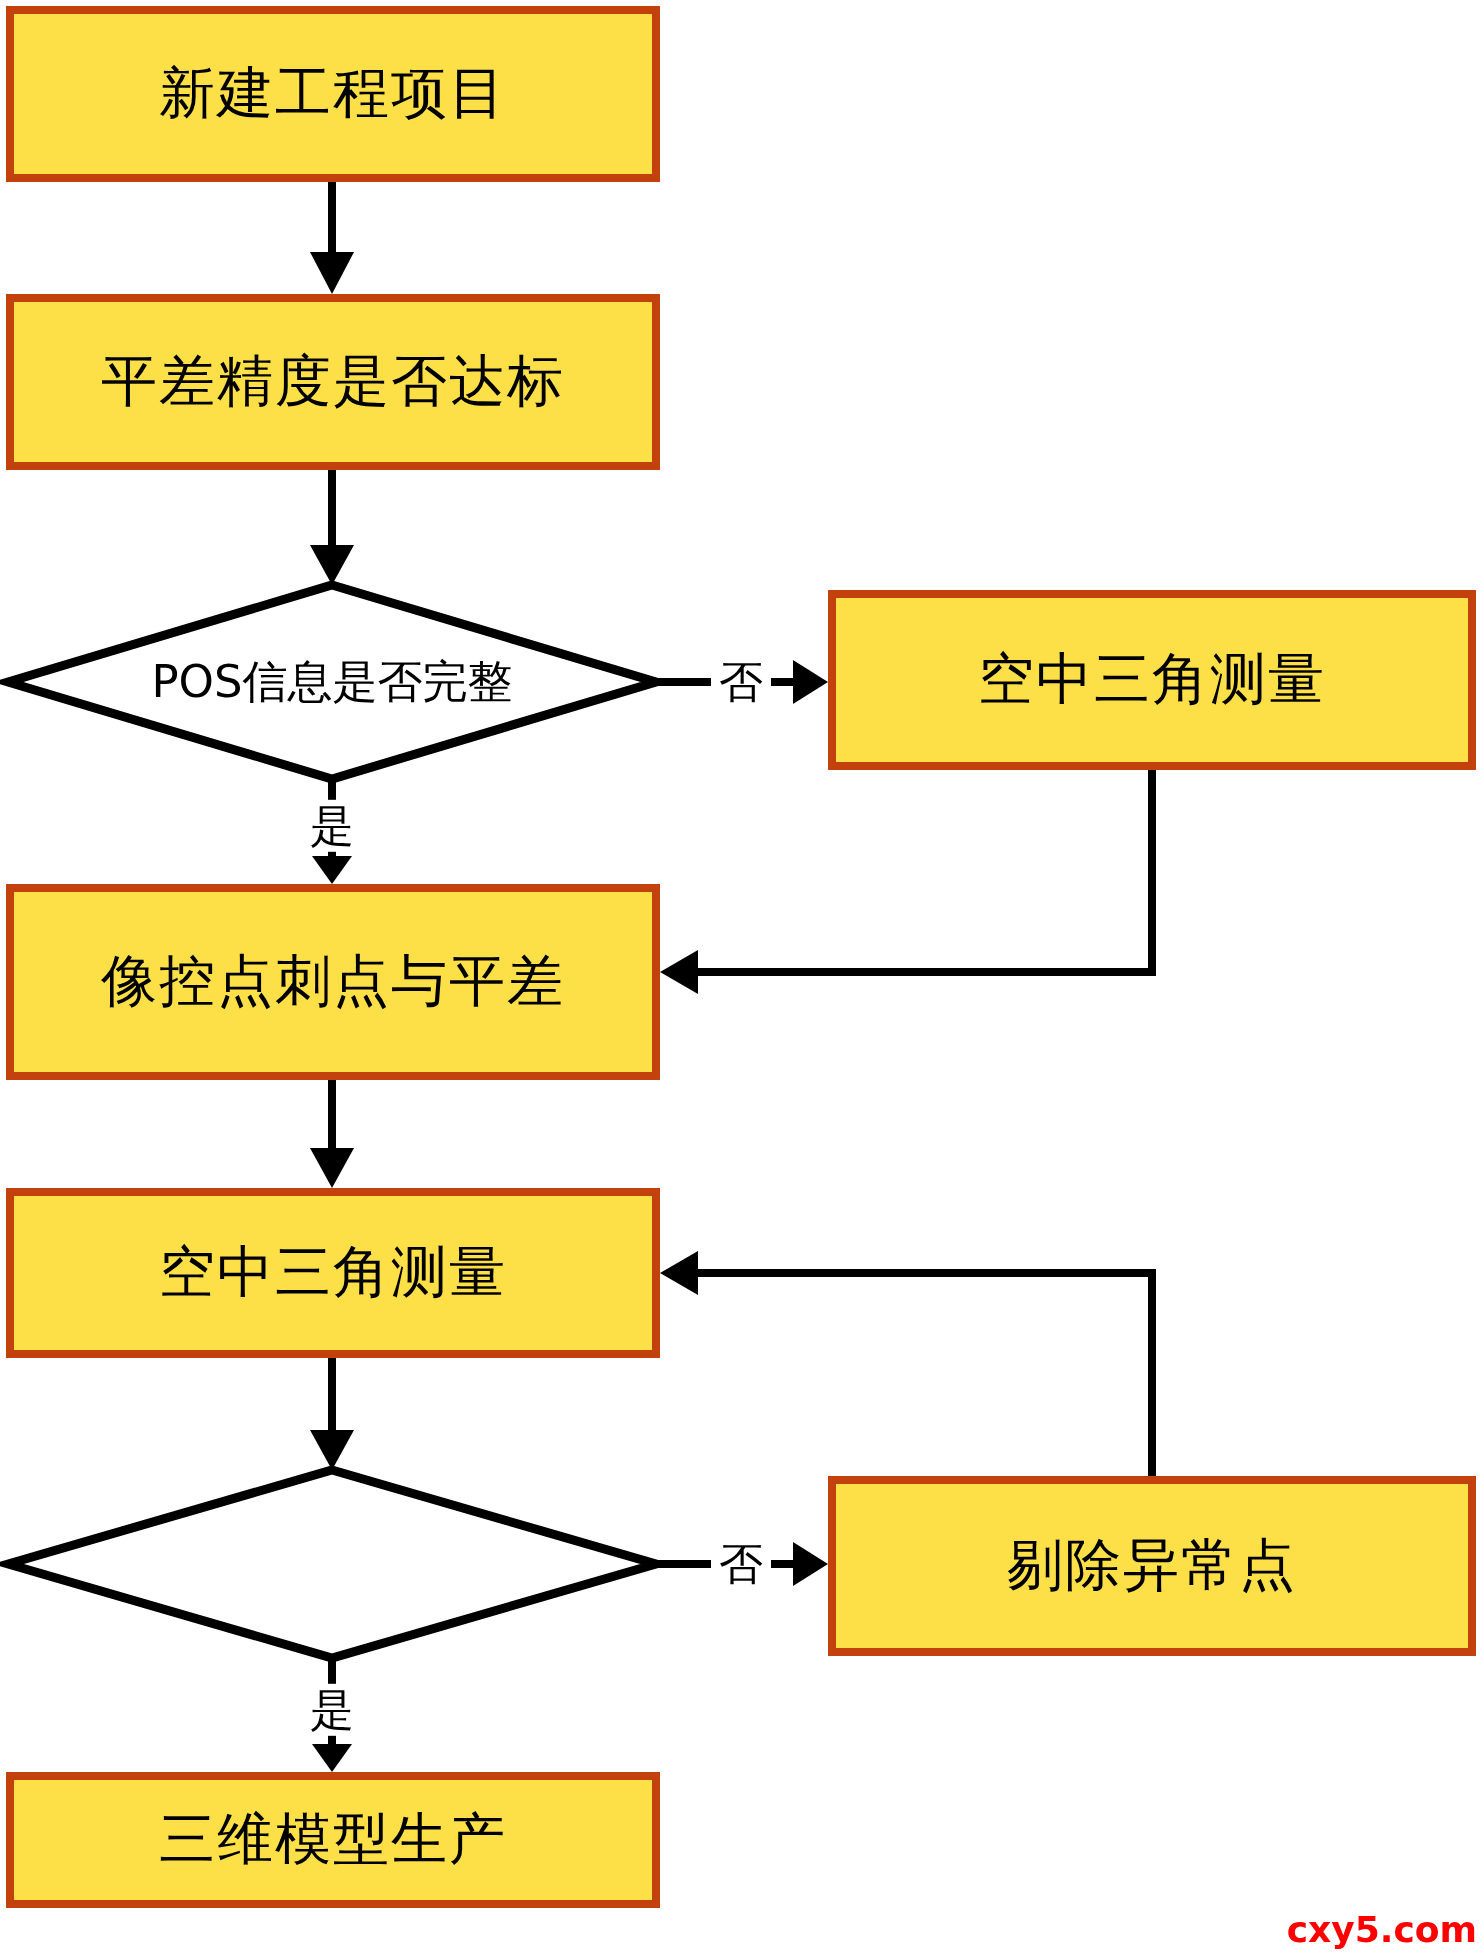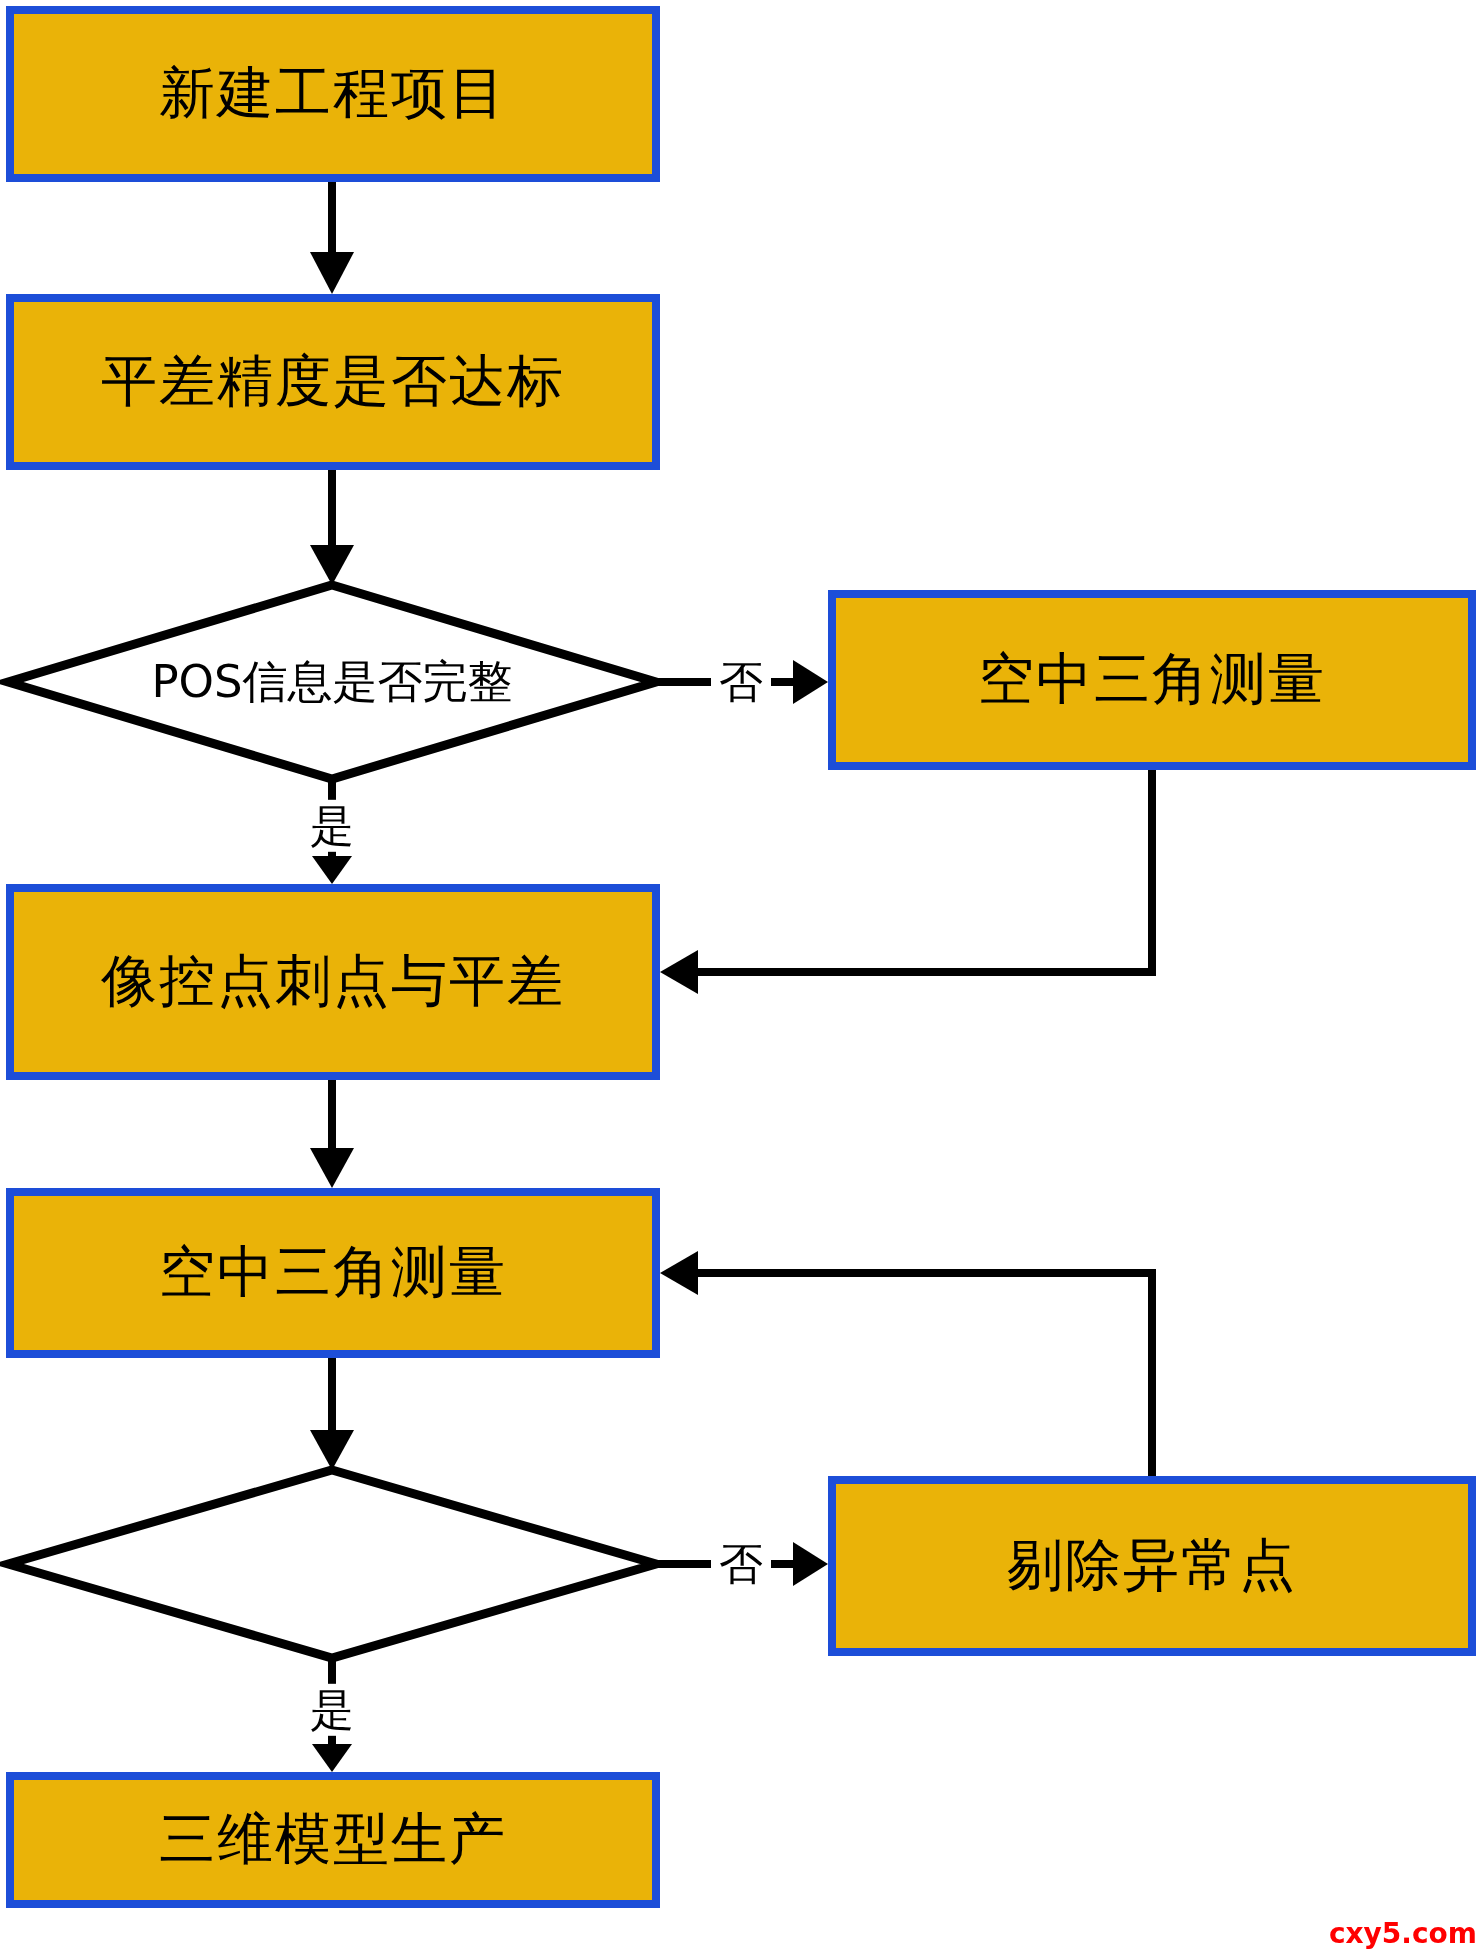--- a/index.html
+++ b/index.html
@@ -18,22 +18,22 @@
   #connector-layer {
     position: absolute;
     left: 0;
     top: 0;
     width: 1483px;
     height: 1954px;
   }
   .box {
     position: absolute;
     box-sizing: border-box;
-    border: 8px solid #1d4ed8;
-    background: #eab308;
+    border: 8px solid #c2410c;
+    background: #fde047;
     display: flex;
     align-items: center;
     justify-content: center;
   }
   .box .label {
     font-size: 56px;
     color: #000000;
     letter-spacing: 2px;
     white-space: nowrap;
     font-family: "DejaVu Serif", "Liberation Serif", serif;
@@ -55,21 +55,21 @@
     color: #000000;
     background: #ffffff;
     padding: 2px 8px;
     white-space: nowrap;
     font-family: "DejaVu Sans", "Liberation Sans", sans-serif;
   }
   #watermark {
     position: absolute;
     right: 6px;
     bottom: 4px;
-    font-size: 28px;
+    font-size: 36px;
     font-weight: 700;
     color: #ff0000;
     font-family: "DejaVu Sans", "Liberation Sans", sans-serif;
   }
   
   #box-create      { left: 6px;   top: 6px;    width: 654px; height: 176px; }
   #box-import      { left: 6px;   top: 294px;  width: 654px; height: 176px; }
   #box-aero-right  { left: 828px; top: 590px;  width: 648px; height: 180px; }
   #box-control     { left: 6px;   top: 884px;  width: 654px; height: 196px; }
   #box-aero-main   { left: 6px;   top: 1188px; width: 654px; height: 170px; }

